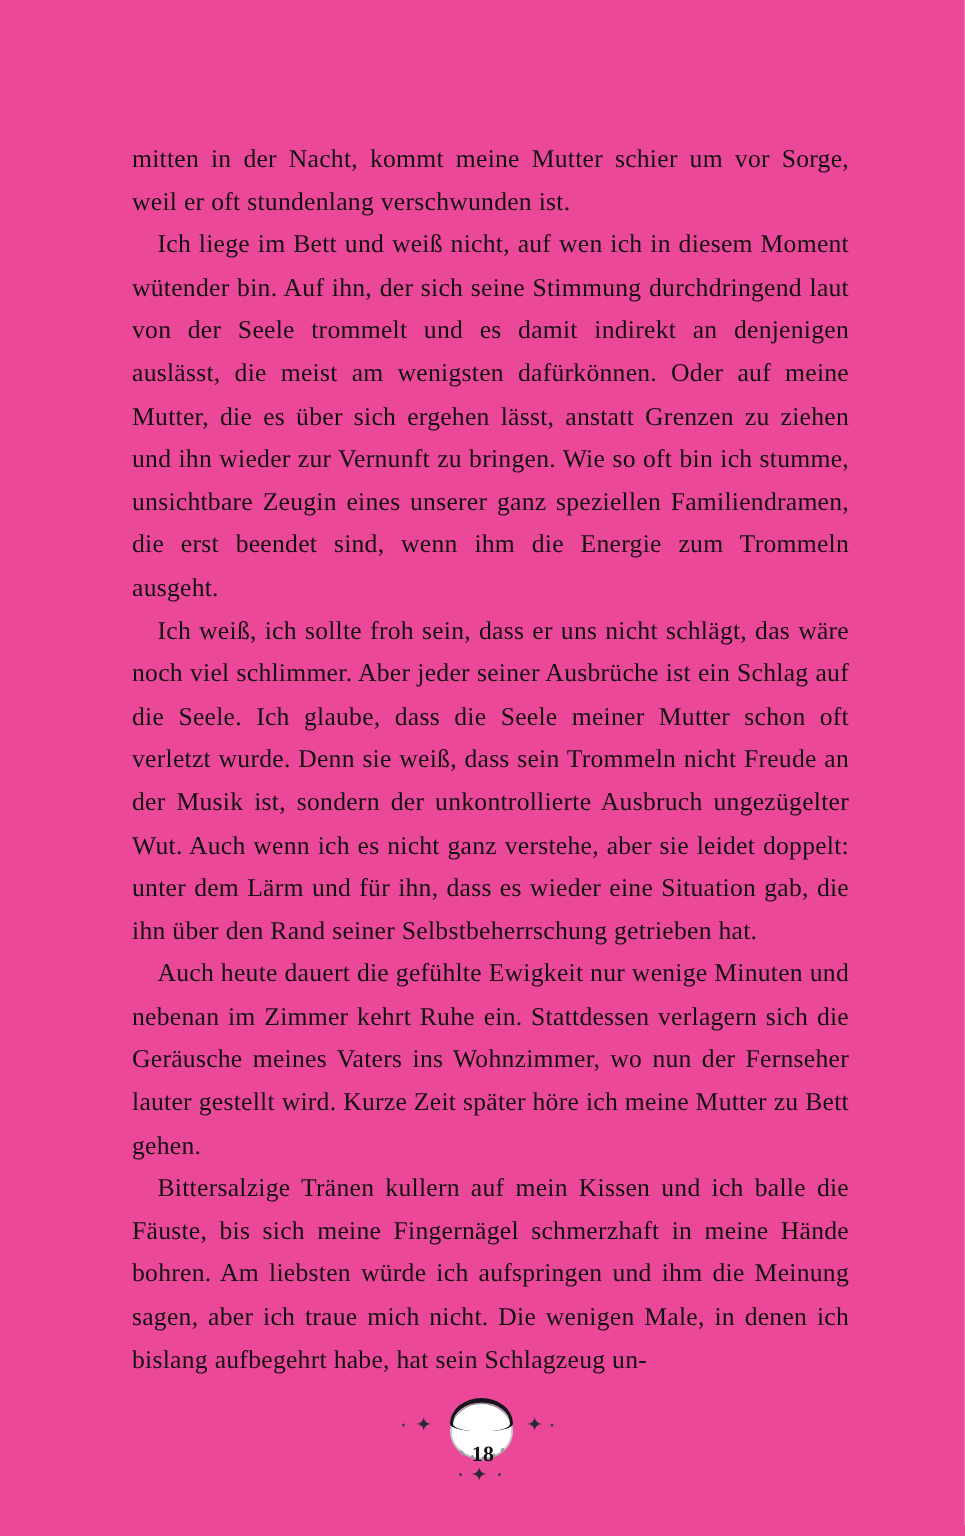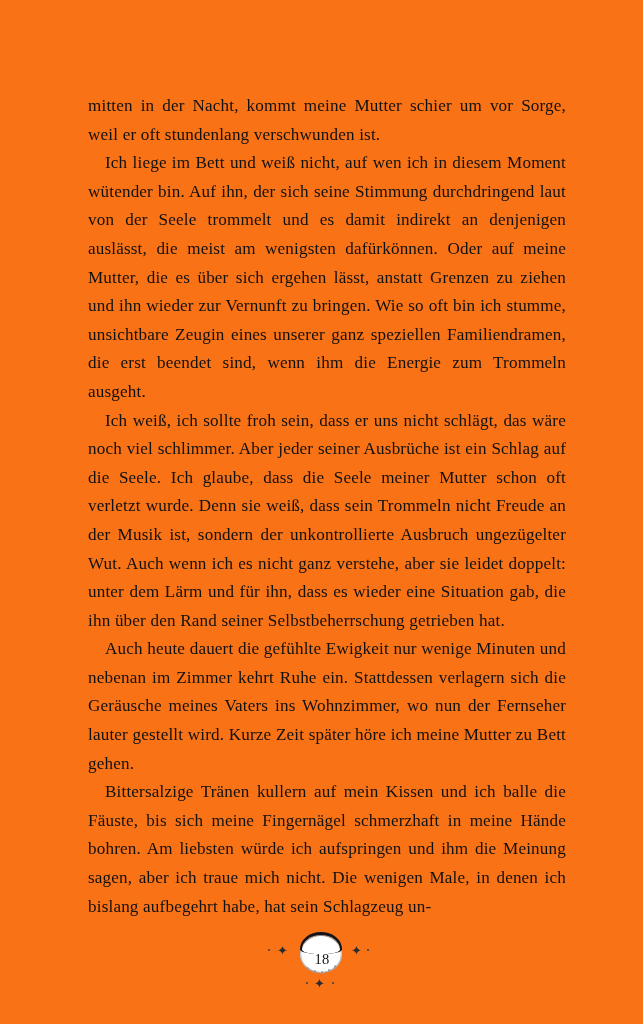--- a/index.html
+++ b/index.html
@@ -12,21 +12,21 @@
     background: #ffffff;
     font-family: "Liberation Serif", "DejaVu Serif", serif;
     color: #111111;
     overflow: hidden;
   }
 
   .page {
     position: relative;
     width: 643px;
     height: 1024px;
-    background: #f97316;
+    background: #ec4899;
     box-sizing: border-box;
   }
 
   .text-block {
     position: absolute;
     left: 88px;
     top: 92px;
     width: 478px;
   }
 
@@ -118,33 +118,34 @@
   }
   .lug.l1 { left: 8px;  top: 35px; transform: rotate(-32deg); }
   .lug.l2 { left: 15px; top: 38px; transform: rotate(-14deg); }
   .lug.l3 { left: 22px; top: 38.5px; }
   .lug.l4 { left: 29px; top: 37px; transform: rotate(14deg); }
   .lug.l5 { left: 35px; top: 33px; transform: rotate(32deg); }
 
   .folio-num {
     position: absolute;
     left: 0;
-    top: 4px;
+    top: 15px;
     width: 46px;
     height: 44px;
     display: flex;
     align-items: center;
     justify-content: center;
     font-family: "Liberation Serif", "DejaVu Serif", serif;
     font-size: 14.5px;
     line-height: 1;
     color: #14141a;
     letter-spacing: 0.02em;
     padding-top: 2px;
     box-sizing: border-box;
+    font-weight: bold;
   }
 
   
   .spark {
     position: absolute;
     color: #2a2a33;
     font-size: 13px;
     line-height: 1;
     font-family: "DejaVu Sans", sans-serif;
     user-select: none;

